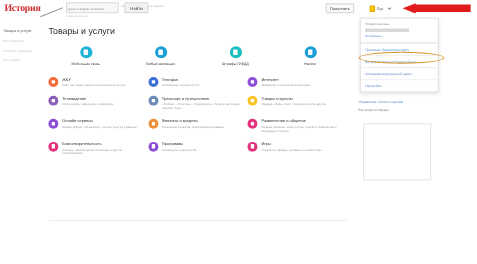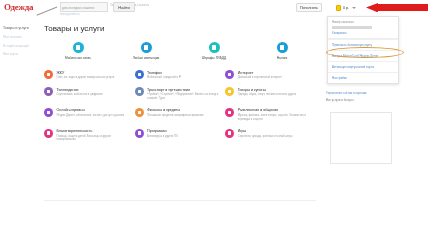--- a/index.html
+++ b/index.html
@@ -142,21 +142,21 @@
     border: 1px solid #e6e6e6; background: #fff;
   }
   .hr-faint { position: absolute; left: 44px; top: 200px; width: 272px; height: 1px; background: #efefef; }
 </style>
 </head>
 <body>
 
 <div class="page">
 
   <div class="header">
-    <div class="logo">Одежда</div>
+    <div class="logo">История</div>
     <div class="logo-swoosh"></div>
 
     <div class="search-wrap">
       <div class="search-input">деньги яндекс кошелек</div>
     </div>
     <div class="search-sub">money.yandex.ru</div>
     <div class="search-hint">Личный кабинет, вход в кошелек</div>
     <div class="find-btn">Найти</div>
   </div>
 

